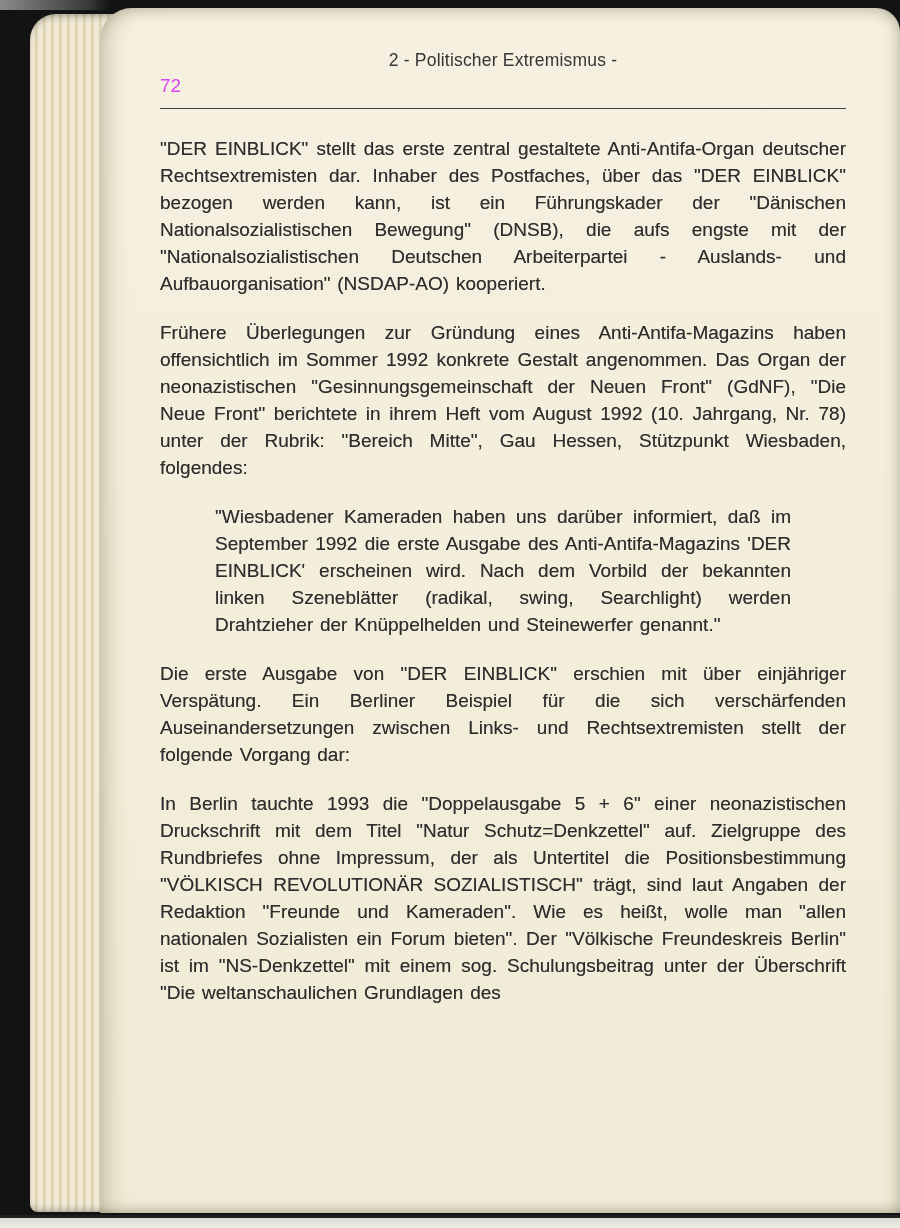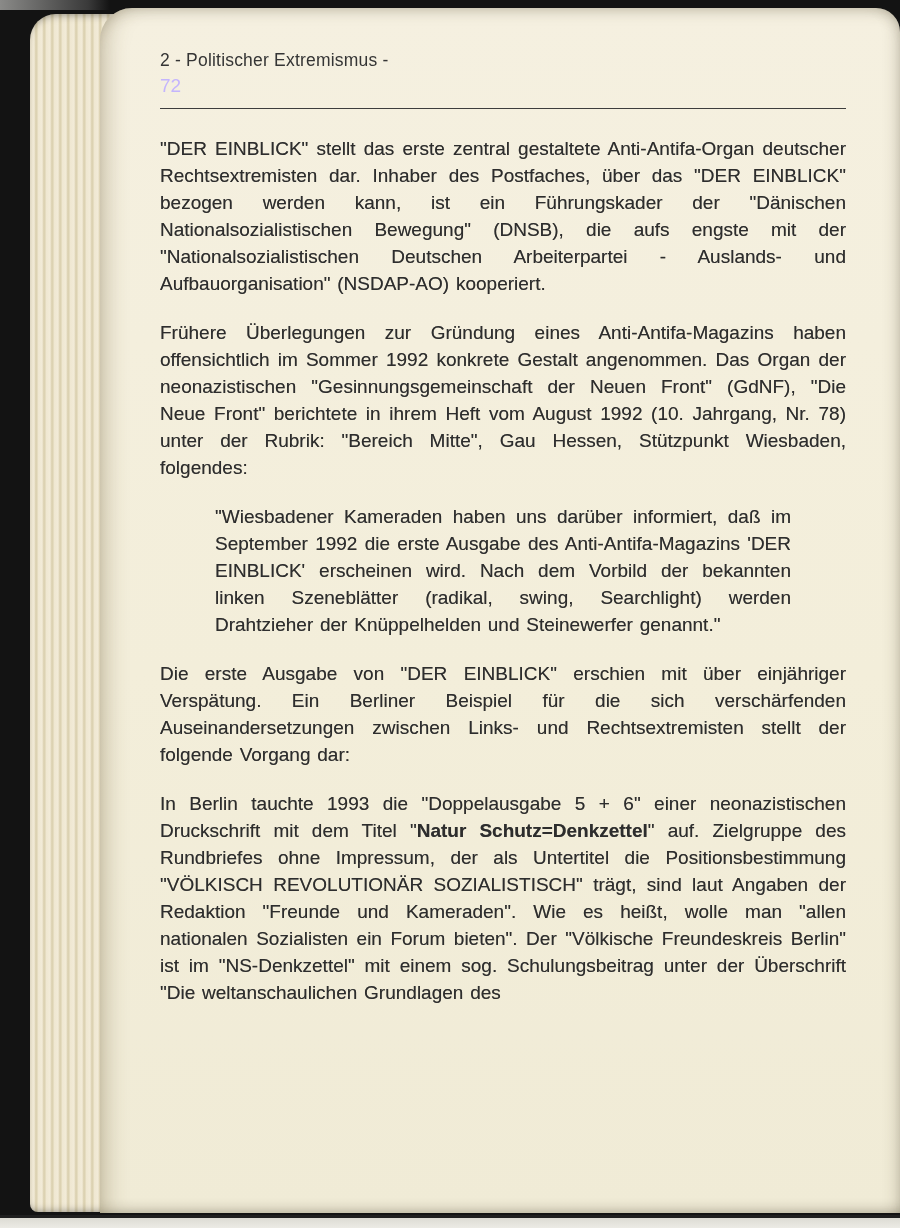--- a/index.html
+++ b/index.html
@@ -53,52 +53,52 @@
     background: linear-gradient(180deg, #dddcd4, #ecebe5);
     border-top: 3px solid #1f1f1f;
   }
   .content {
     position: absolute;
     left: 160px; top: 50px;
     width: 686px;
     color: #2d2d2d;
   }
   .running-title {
-    text-align: left;
+    text-align: center;
     font-size: 17.5px;
     line-height: 20px;
     color: #353535;
     letter-spacing: .2px;
   }
   .page-number {
     font-size: 19px;
     line-height: 22px;
     margin-top: 5px;
-    color: #c4b5fd;
+    color: #d946ef;
   }
   .rule {
     border: none;
     border-top: 1.7px solid #3d3d3d;
     margin-top: 11px;
     margin-bottom: 26px;
   }
   p, blockquote {
     font-size: 19px;
     line-height: 27px;
     text-align: justify;
     margin-bottom: 22px;
     color: #2d2d2d;
     word-spacing: 1.5px;
     text-shadow: 0 0 .4px rgba(45,45,45,.55);
   }
   blockquote {
     margin-left: 55px;
     margin-right: 55px;
   }
-  .bold { font-weight: bold; }
+  .bold { font-weight: normal; }
 </style>
 </head>
 <body>
 
 <div class="scan">
 
   <div class="page-stack"></div>
 
   <div class="page"></div>
 

